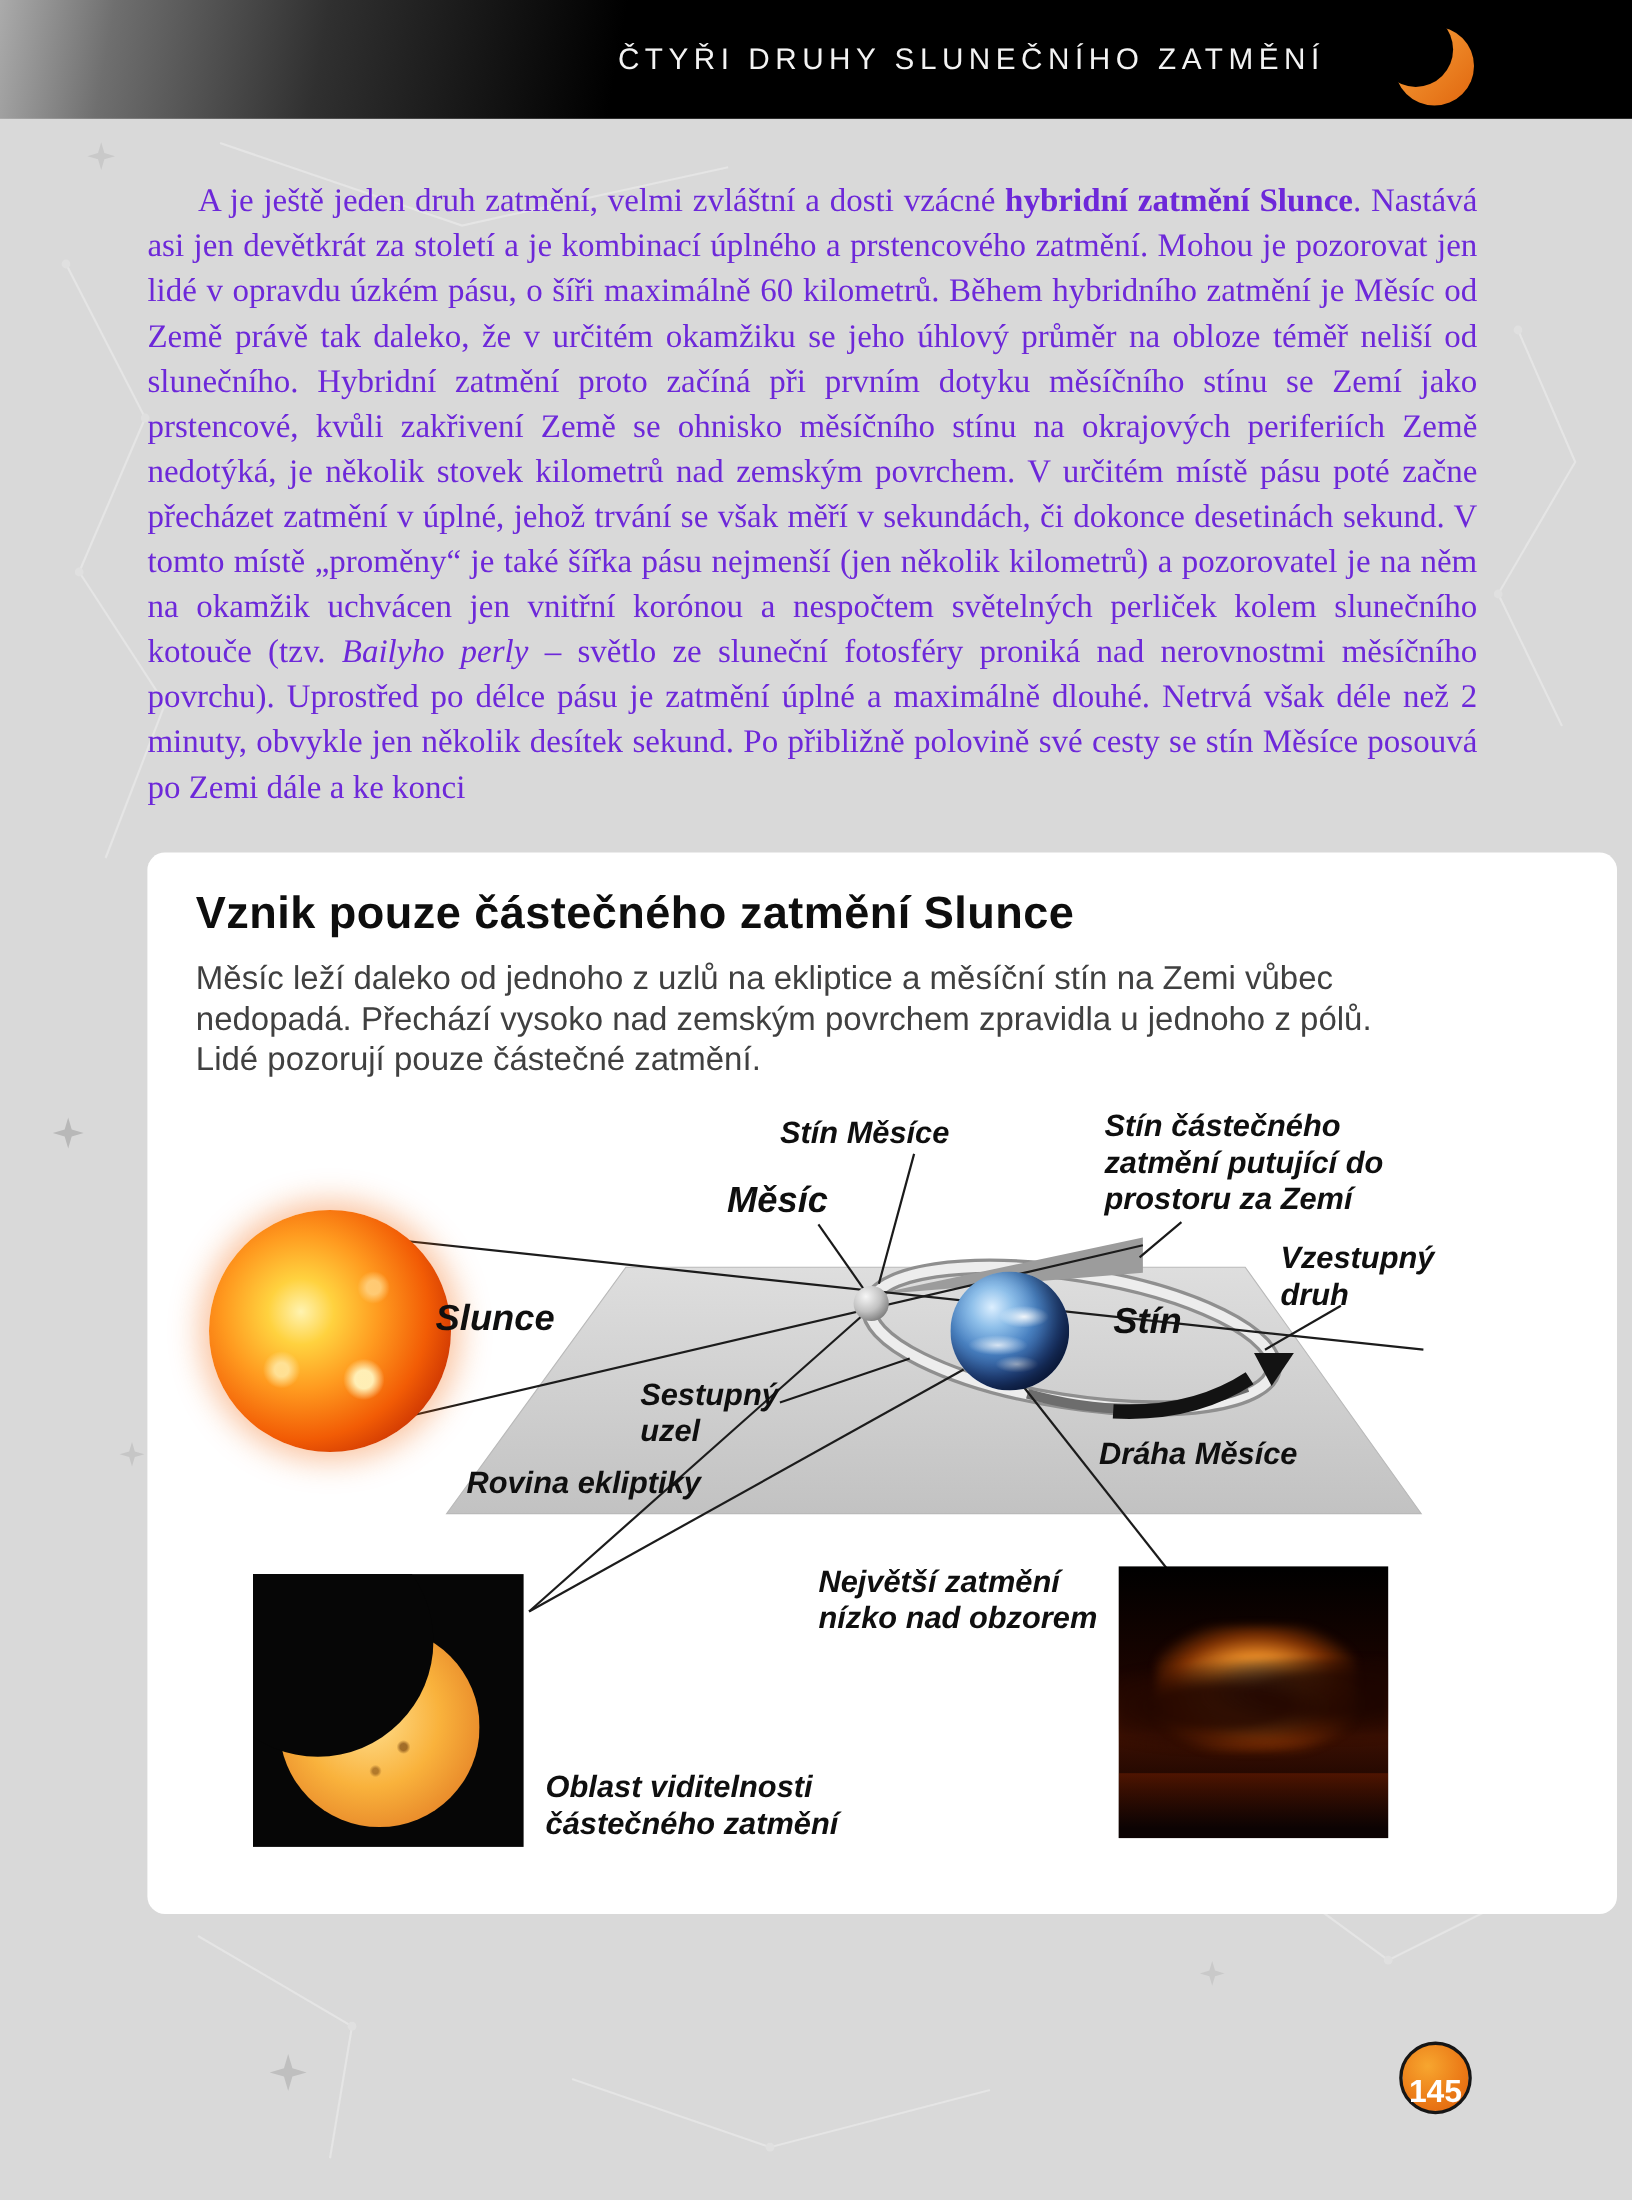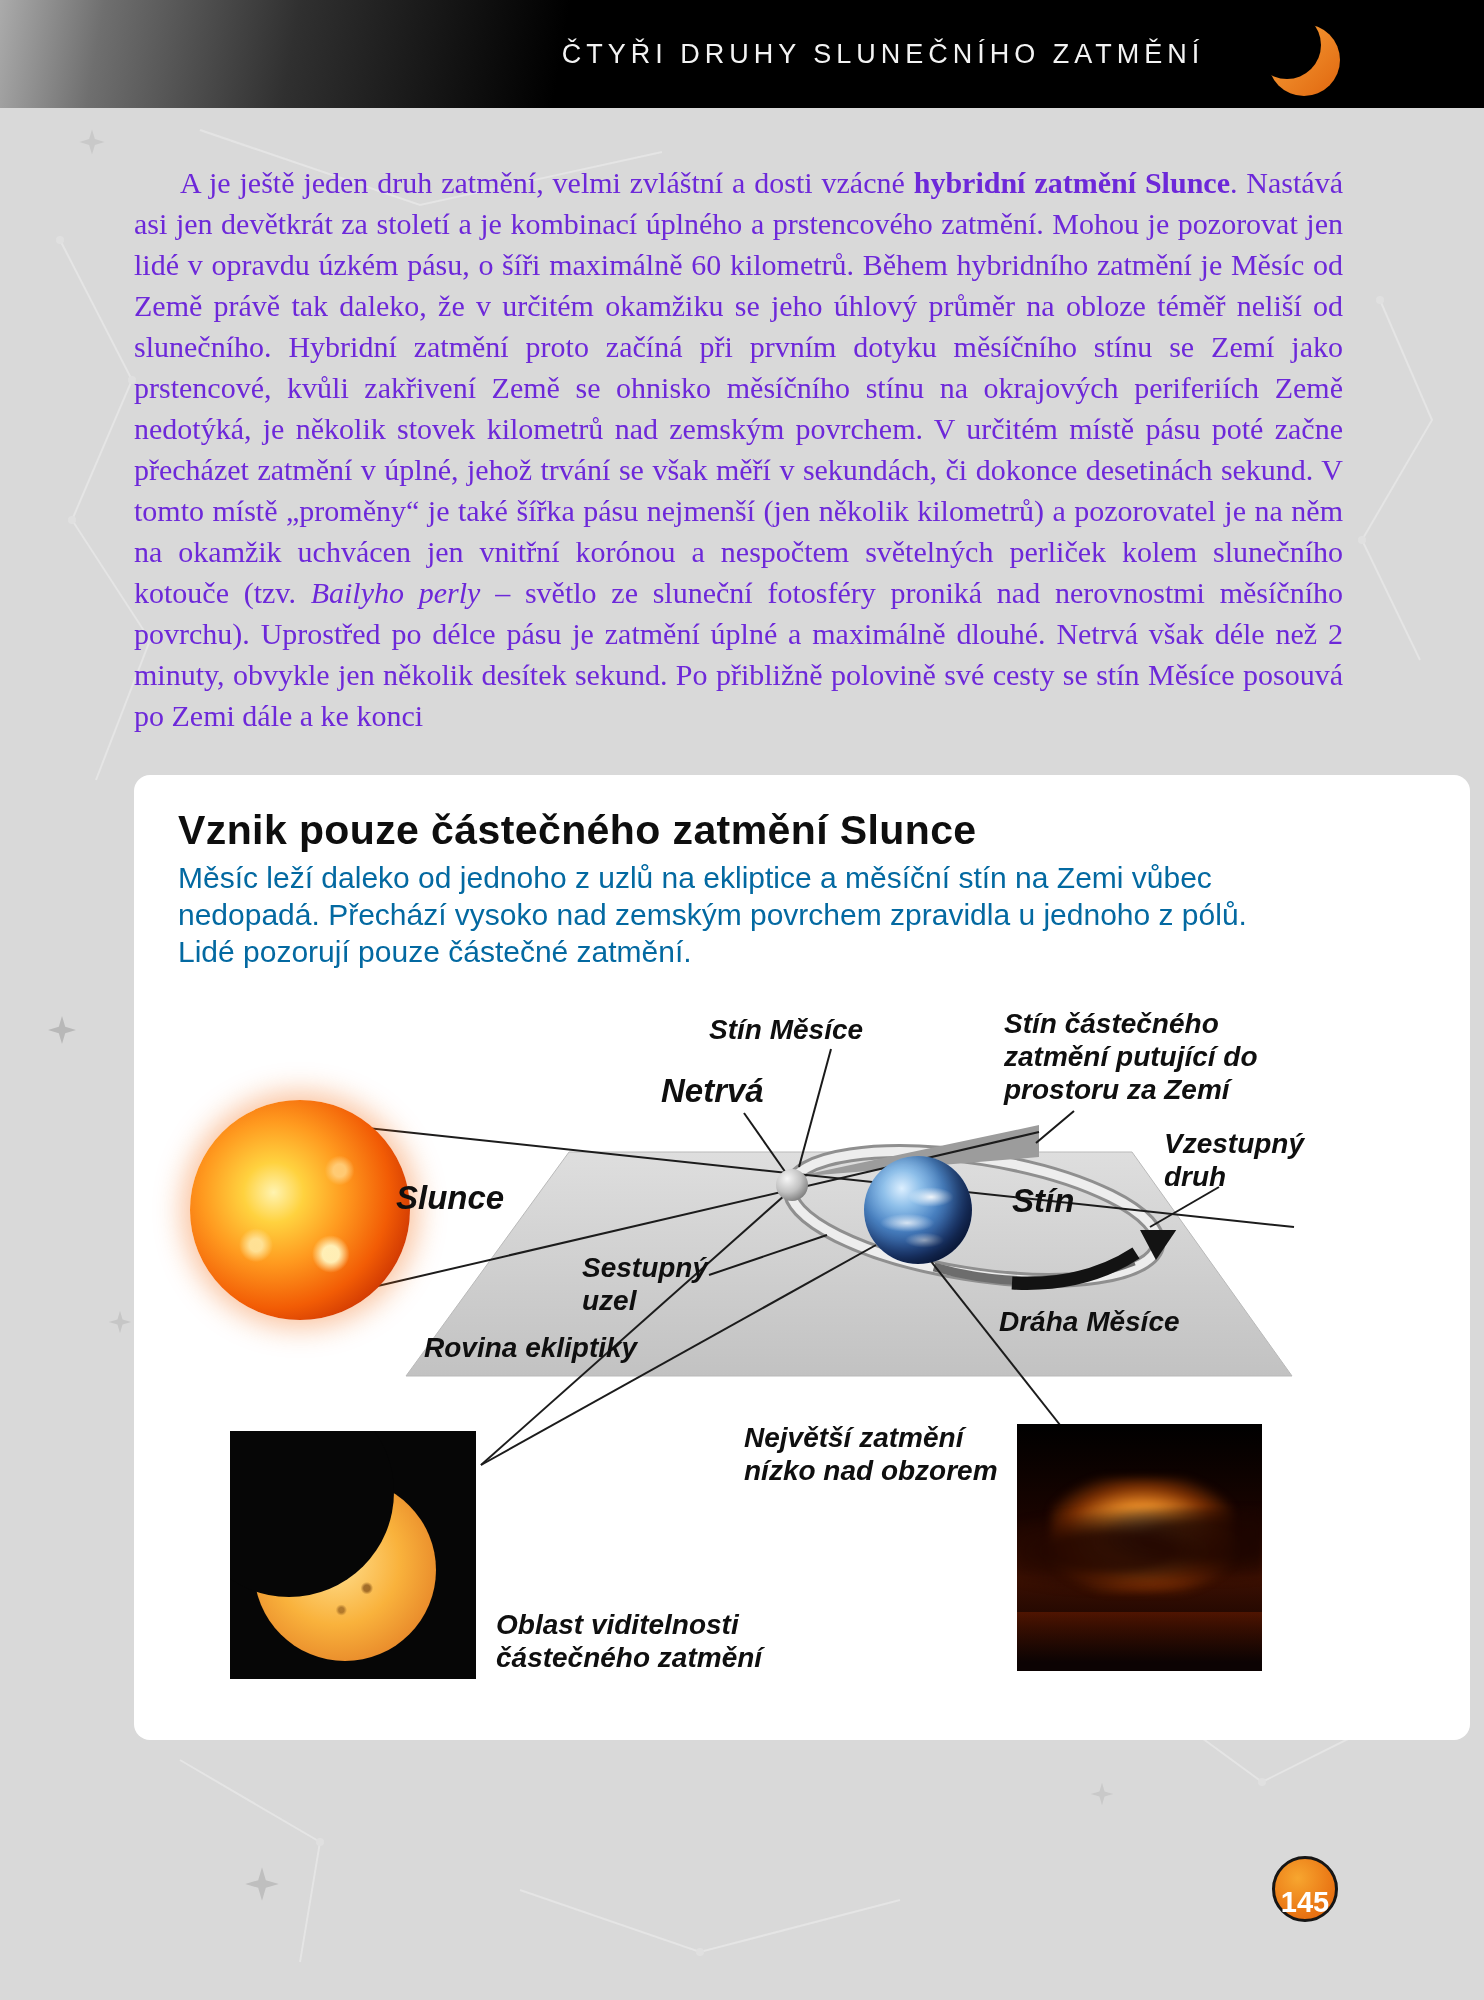--- a/index.html
+++ b/index.html
@@ -20,22 +20,22 @@
     font-family:"Liberation Serif",serif;font-size:30px;line-height:41px;
     text-align:justify;color:#6d28d9;text-indent:46px}
   .body-text b{font-weight:700}
   .body-text i{font-style:italic}
 
   
   .infobox{position:absolute;left:134px;top:775px;width:1336px;height:965px;
     background:#fff;border-radius:16px;z-index:1}
   .box-title{position:absolute;left:44px;top:32px;font-size:41px;font-weight:700;
     color:#0e0e0e;letter-spacing:.4px}
-  .box-subtitle{position:absolute;left:44px;top:84px;width:1105px;font-size:30px;
-    line-height:37px;color:#0369a1}
+  .box-subtitle{position:absolute;left:44px;top:96px;width:1105px;font-size:30px;
+    line-height:37px;color:#404040}
 
   .diagram-svg{position:absolute;inset:0;z-index:1}
 
   .sun-img{position:absolute;left:56px;top:325px;width:220px;height:220px;border-radius:50%;z-index:2;
     background:
       radial-gradient(circle at 64% 70%, rgba(255,244,190,.95) 0 4%, rgba(255,244,190,0) 9%),
       radial-gradient(circle at 30% 66%, rgba(255,230,160,.9) 0 3%, rgba(255,230,160,0) 8%),
       radial-gradient(circle at 68% 32%, rgba(255,210,130,.85) 0 3%, rgba(255,210,130,0) 7%),
       radial-gradient(circle at 38% 42%, #fff3b0 0%, #ffd23f 16%, #ff9a1f 38%, #f25c05 62%, #c93102 80%, #7e1a02 93%, #5a1000 100%);
     box-shadow:0 0 28px 8px rgba(243,104,16,.4)}
@@ -197,21 +197,21 @@
         <div class="pl-bite"></div>
       </div>
     </div>
     <div class="photo photo-right">
       <div class="pr-glow"></div>
       <div class="pr-cloud"></div>
       <div class="pr-horizon"></div>
     </div>
 
     <div class="dlabel lbl-stin-mesice">Stín Měsíce</div>
-    <div class="dlabel name lbl-mesic">Netrvá</div>
+    <div class="dlabel name lbl-mesic">Měsíc</div>
     <div class="dlabel lbl-partial">Stín částečného zatmění putující do prostoru za Zemí</div>
     <div class="dlabel lbl-vzestupny">Vzestupný druh</div>
     <div class="dlabel name lbl-slunce">Slunce</div>
     <div class="dlabel name lbl-zeme">Stín</div>
     <div class="dlabel lbl-sestupny">Sestupný uzel</div>
     <div class="dlabel lbl-draha">Dráha Měsíce</div>
     <div class="dlabel lbl-rovina">Rovina ekliptiky</div>
     <div class="dlabel lbl-nejvetsi">Největší zatmění nízko nad obzorem</div>
     <div class="dlabel lbl-oblast">Oblast viditelnosti částečného zatmění</div>
   </section>

